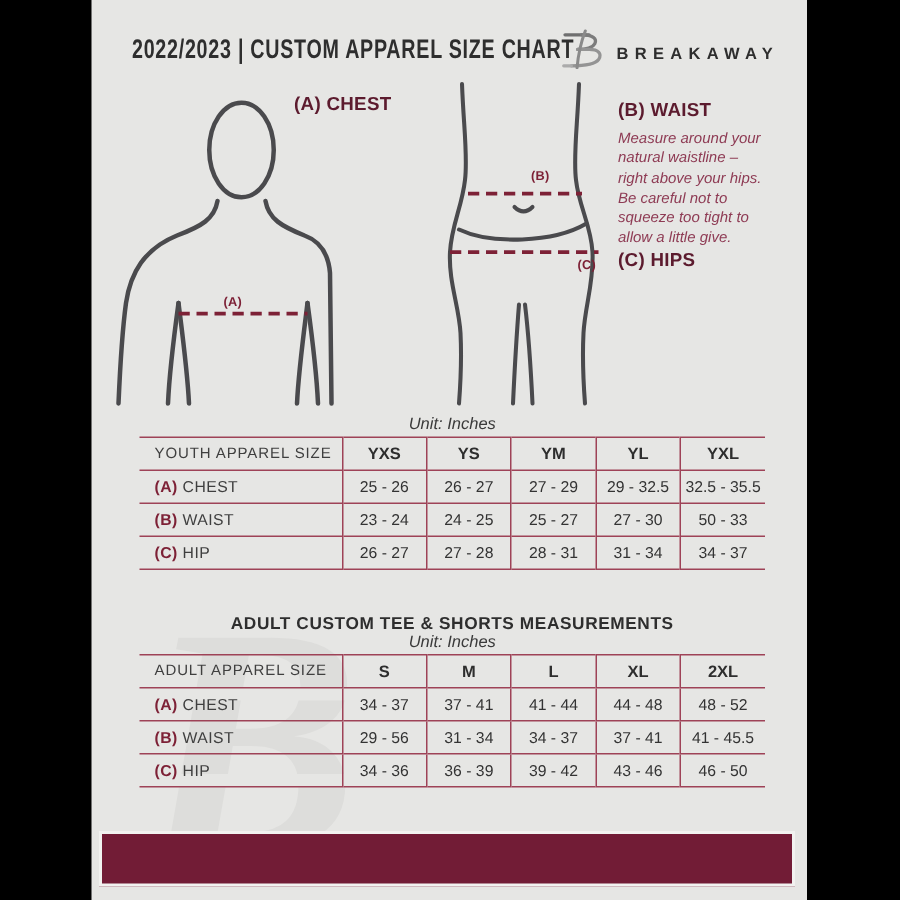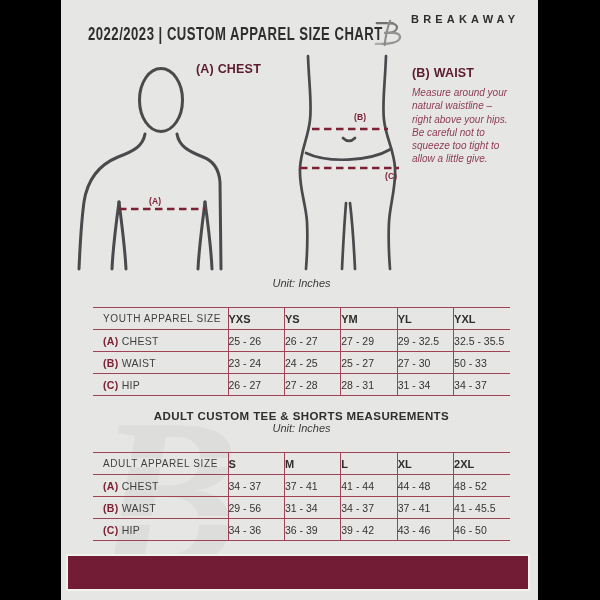--- a/index.html
+++ b/index.html
@@ -4,21 +4,21 @@
 <style>
   *{margin:0;padding:0;box-sizing:border-box}
   html,body{width:600px;height:600px;background:#000;font-family:"Liberation Sans",sans-serif;}
   .stage{position:relative;width:600px;height:600px;background:var(--bg,#000);overflow:hidden}
   .panel{position:absolute;left:61px;top:0;width:477px;height:600px;background:var(--panel,#e6e6e4)}
 
   
   .title{position:absolute;left:88px;top:24px;font-size:16px;font-weight:800;color:var(--dark,#2e2e2e);
          letter-spacing:.6px;white-space:nowrap;transform:scaleX(.82) scaleY(1.12);transform-origin:left top}
   .brand-logo{position:absolute;left:373px;top:19px;width:31px;height:27px}
-  .brand-name{position:absolute;left:411px;top:13px;font-size:11px;font-weight:700;
+  .brand-name{position:absolute;left:411px;top:30px;font-size:11px;font-weight:700;
               letter-spacing:4.2px;color:var(--dark,#2e2e2e);white-space:nowrap}
 
   
   .figure{position:absolute;overflow:visible}
   .figure path,.figure ellipse{fill:none;stroke:var(--figure,#4a4a4d);stroke-linecap:round}
   .fig-upper{left:72px;top:56px;width:150px;height:213px}
   .fig-lower{left:287px;top:56px;width:122px;height:213px}
   .fig-upper path,.fig-upper ellipse{stroke-width:3}
   .fig-lower path{stroke-width:2.7}
   .dash{stroke:var(--maroon-line,#7d2136) !important;stroke-width:2.5 !important;stroke-dasharray:7.5 4.5;stroke-linecap:butt !important}
@@ -29,24 +29,24 @@
   .note h2{font-size:12.5px;font-weight:800;color:var(--heading,#5c1b2e);letter-spacing:.2px;margin-bottom:6px}
   .note p{font-size:10px;font-style:italic;line-height:1.33;color:var(--body-text,#8e3b54);white-space:pre-line}
   .note-chest{left:196px;top:62px;width:106px}
   .note-waist{left:412px;top:66px;width:122px}
   .note-hips{left:412px;top:166px;width:124px}
 
   
   .tbl-block{position:absolute;left:93px;width:417px;text-align:center;z-index:2}
   .tbl-title{font-size:11.5px;font-weight:800;color:var(--dark,#2e2e2e);letter-spacing:.4px}
   .tbl-unit{font-size:11px;font-style:italic;color:#3a3a3a;margin-top:0}
-  table{border-collapse:collapse;width:417px;table-layout:fixed;margin-top:18px;
+  table{border-collapse:collapse;width:417px;table-layout:fixed;margin-top:2px;
         border-top:1.7px solid var(--line,#9e4257);border-bottom:1.7px solid var(--line,#9e4257)}
   th,td{height:22px;font-size:10.5px;color:#333;border-left:1.4px solid var(--line,#9e4257);
-        vertical-align:middle;text-align:left;background:transparent}
+        vertical-align:middle;text-align:center;background:transparent}
   tr{border-top:1.5px solid var(--line,#9e4257)}
   th:first-child,td:first-child{border-left:none}
   th{font-weight:700;color:var(--dark,#2e2e2e);font-size:11px}
   .size-col{width:135px;text-align:left;padding-left:10px}
   th.size-col{font-weight:400;font-size:10px;letter-spacing:.6px;color:#3f3f3f}
   td .pfx{font-weight:800;color:var(--maroon-line,#7d2136)}
   td.size-col{font-size:10.5px;color:#3f3f3f;letter-spacing:.3px}
 
   
   .watermark{position:absolute;left:96px;top:386px;width:220px;height:210px;z-index:1;pointer-events:none}
@@ -114,20 +114,21 @@
   <div class="note note-waist">
     <h2>(B) WAIST</h2>
     <p>Measure around your
 natural waistline –
 right above your hips.
 Be careful not to
 squeeze too tight to
 allow a little give.</p>
   </div>
   <div class="note note-hips">
+    <h2>(C) HIPS</h2>
   </div>
 
   <div class="tbl-block" style="top:277px">
     <div class="tbl-unit">Unit: Inches</div>
     <table>
       <thead>
           <tr>
             <th class="size-col">YOUTH APPAREL SIZE</th>
             <th>YXS</th>
             <th>YS</th>

